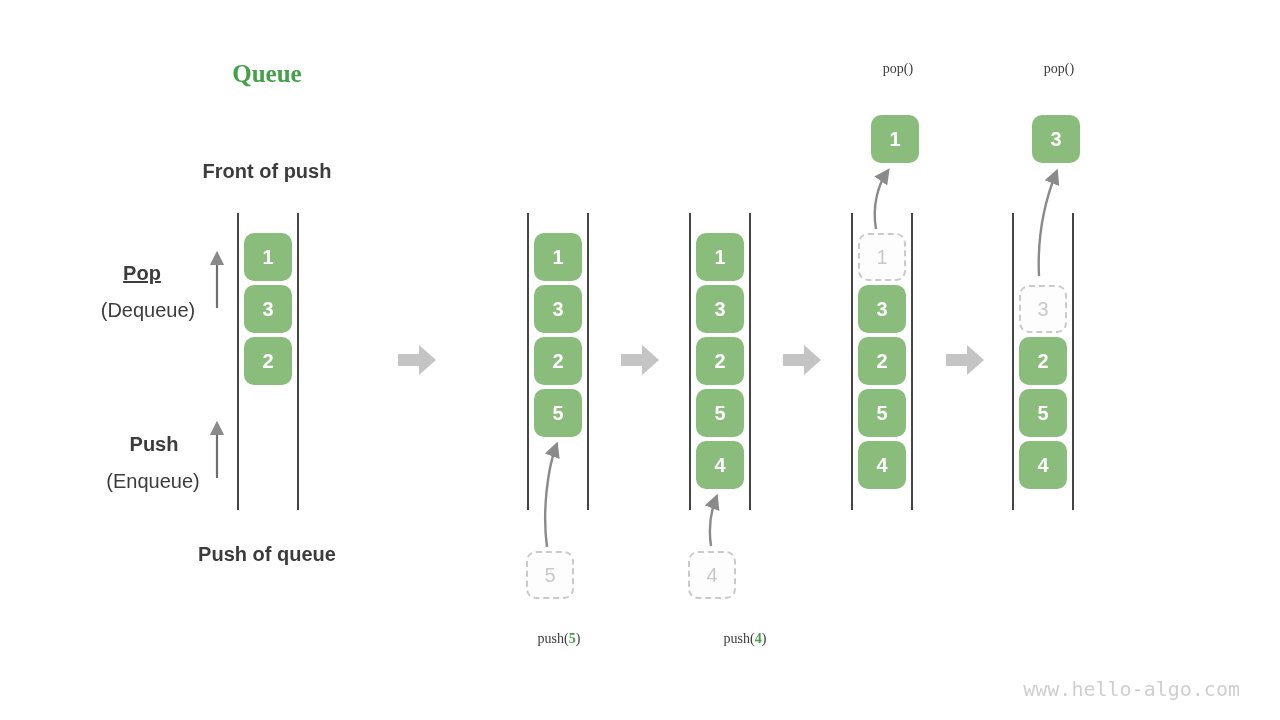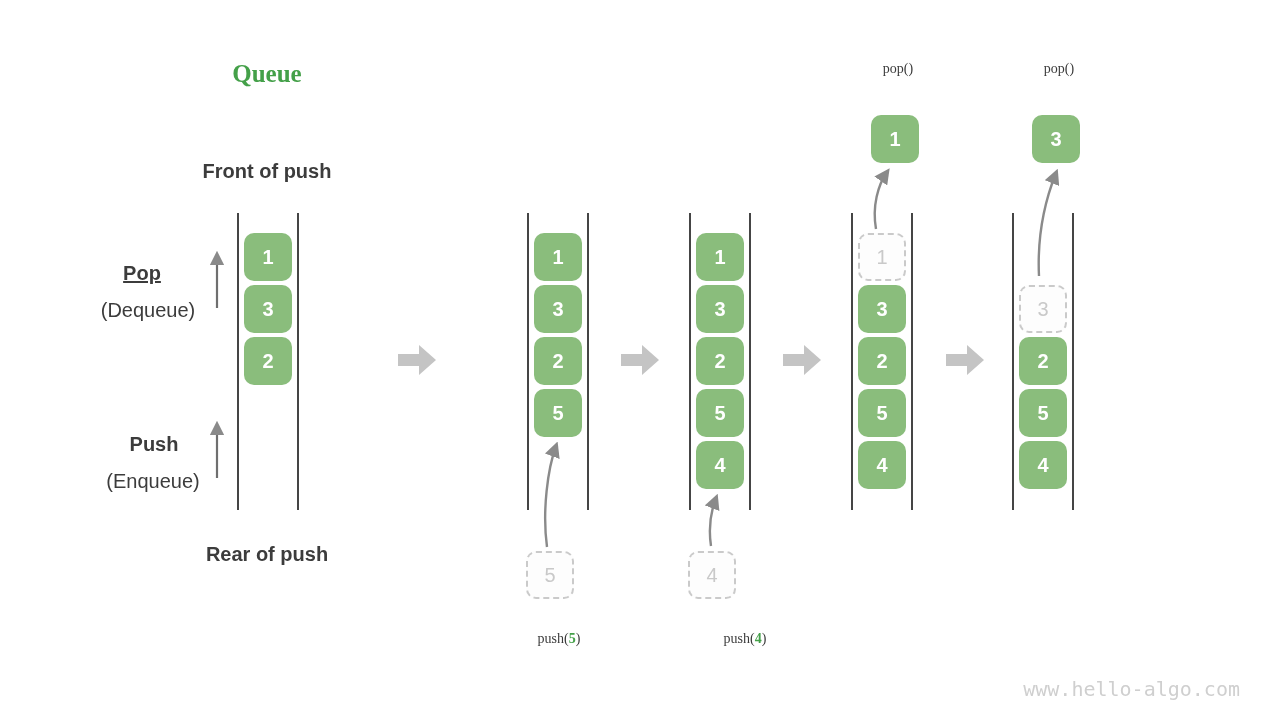--- a/index.html
+++ b/index.html
@@ -41,21 +41,21 @@
   <div class="ctr title" style="left:267px; top:60px;font-family:Liberation Serif, serif;">Queue</div>
 
   <div class="ctr lbl bold" style="left:267px; top:160px;">Front of push</div>
 
   <div class="ctr lbl bold" style="left:142px; top:262px;text-decoration:underline;">Pop</div>
   <div class="ctr lbl" style="left:148px; top:299px;">(Dequeue)</div>
 
   <div class="ctr lbl bold" style="left:142px; top:433px;margin-left:12px;">Push</div>
   <div class="ctr lbl" style="left:142px; top:470px;margin-left:11px;">(Enqueue)</div>
 
-  <div class="ctr lbl bold" style="left:267px; top:543px;">Rear of push</div>
+  <div class="ctr lbl bold" style="left:267px; top:543px;">Push of queue</div>
 
   <svg class="arrows" width="1280" height="720" viewBox="0 0 1280 720">
     <defs>
       <marker id="ah" viewBox="0 0 10 10" refX="7" refY="5" markerWidth="6.5" markerHeight="6.5" orient="auto">
         <path class="ah-fill" d="M0,0 L10,5 L0,10 z"></path>
       </marker>
     </defs>
 
     <line class="dir" x1="217" y1="308" x2="217" y2="255" marker-end="url(#ah)"></line>
     <line class="dir" x1="217" y1="478" x2="217" y2="425" marker-end="url(#ah)"></line>

